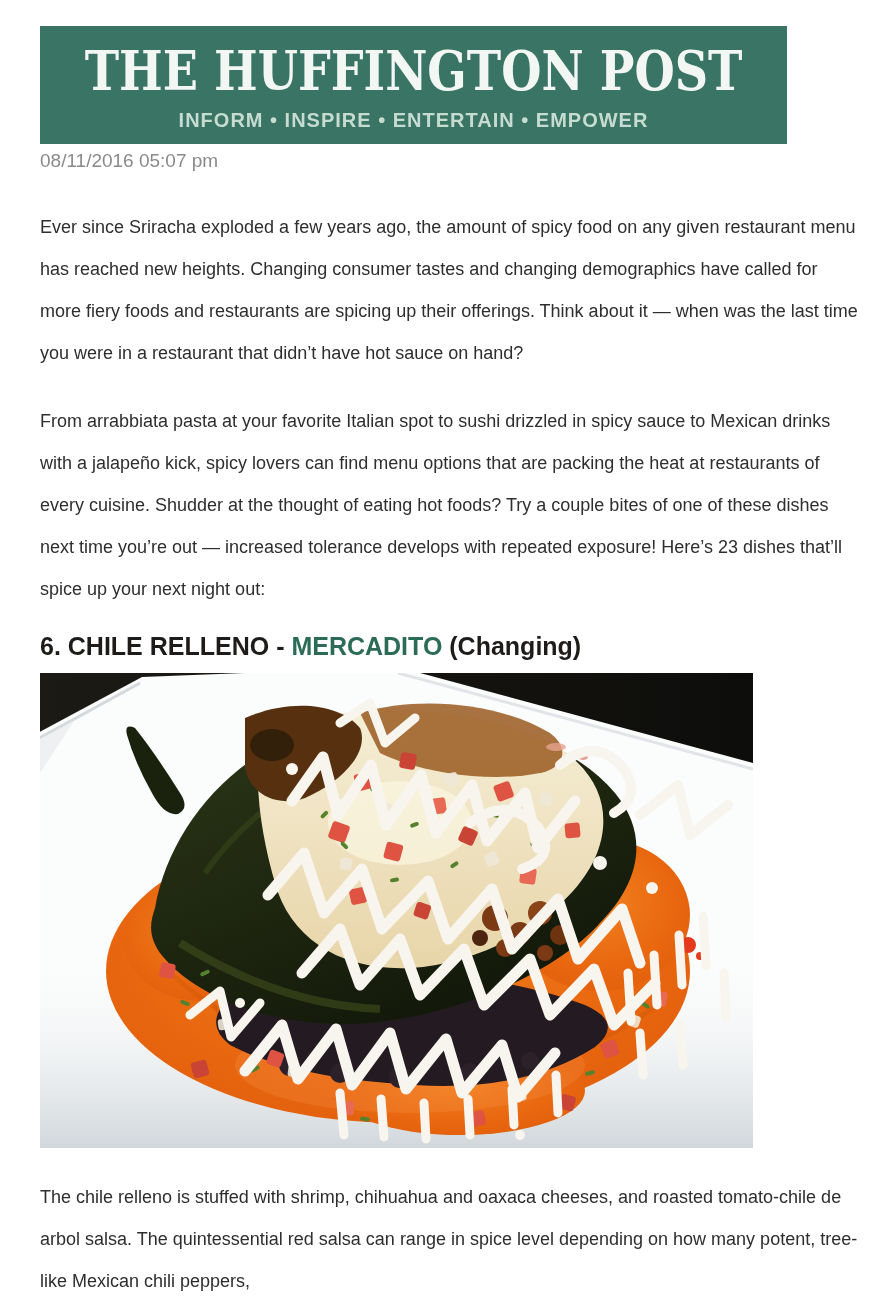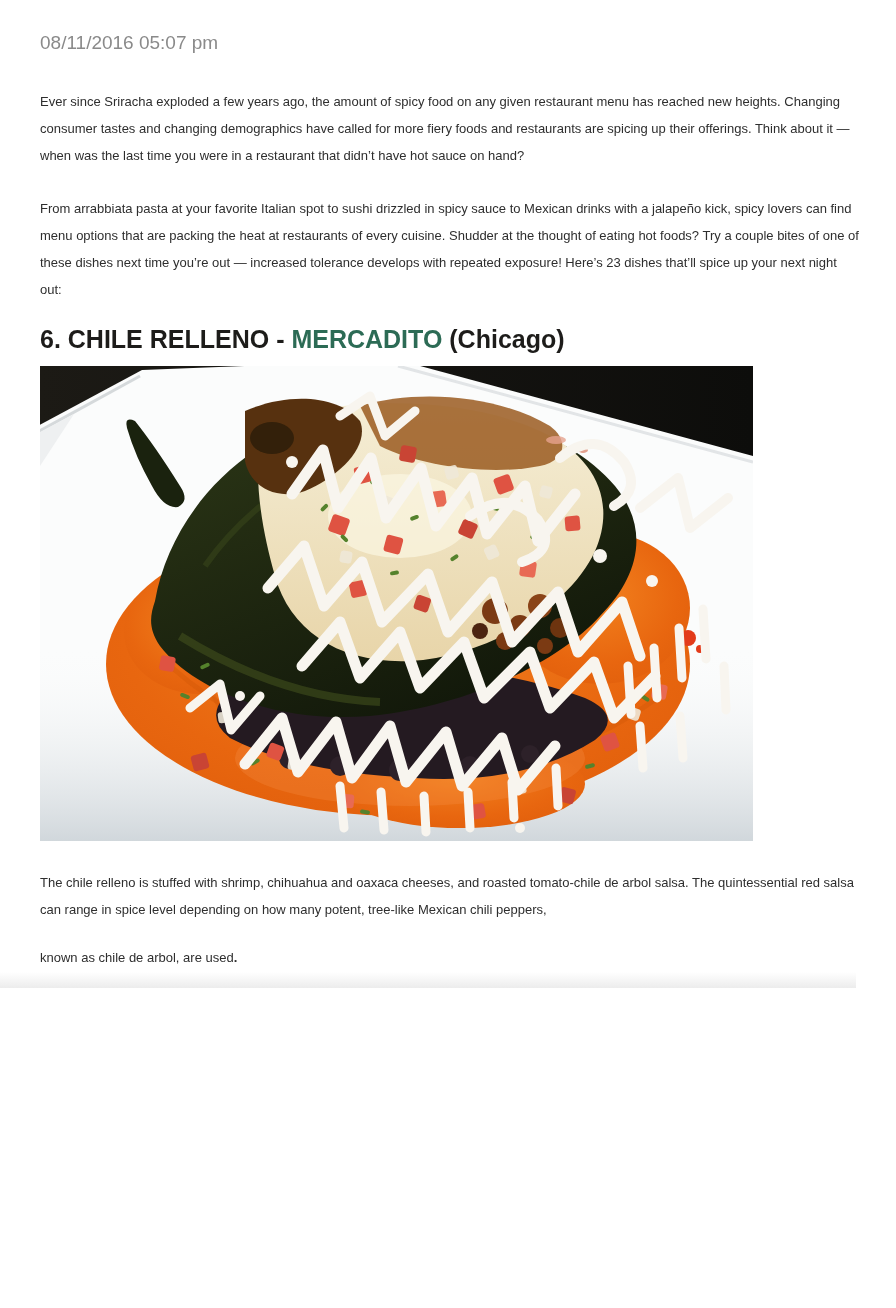--- a/index.html
+++ b/index.html
@@ -56,22 +56,22 @@
     white-space: nowrap;
   }
   .headline > span { display: inline-block; transform: scaleX(0.93); transform-origin: left; }
   .date {
     margin-top: 6px;
     font-size: 19px;
     color: var(--date-text, #8a8a8a);
   }
   p.body-para {
     width: 820px;
-    font-size: 13px;
-    line-height: 27px;
+    font-size: 18px;
+    line-height: 42px;
     color: var(--body-text, #2e2e2e);
   }
   .para-1 { margin-top: 34px; }
   .para-2 { margin-top: 26px; }
   .section-heading {
     margin-top: 22px;
     font-size: 25px;
     font-weight: bold;
     color: var(--headline-text, #1d1c1a);
     white-space: nowrap;
@@ -93,27 +93,31 @@
     margin-left: -40px;
     margin-top: 0;
     background: linear-gradient(to bottom, #ffffff, #ececec);
   }
 </style>
 </head>
 <body>
 
 <div class="page">
 
+  <header class="masthead">
+    <div class="masthead-title">THE HUFFINGTON POST</div>
+    <div class="masthead-tagline">INFORM  •  INSPIRE  •  ENTERTAIN  •  EMPOWER</div>
+  </header>
 
   <div class="date">08/11/2016 05:07 pm</div>
 
   <p class="body-para para-1">Ever since Sriracha exploded a few years ago, the amount of spicy food on any given restaurant menu has reached new heights. Changing consumer tastes and changing demographics have called for more fiery foods and restaurants are spicing up their offerings. Think about it — when was the last time you were in a restaurant that didn’t have hot sauce on hand?</p>
   <p class="body-para para-2">From arrabbiata pasta at your favorite Italian spot to sushi drizzled in spicy sauce to Mexican drinks with a jalapeño kick, spicy lovers can find menu options that are packing the heat at restaurants of every cuisine. Shudder at the thought of eating hot foods? Try a couple bites of one of these dishes next time you’re out — increased tolerance develops with repeated exposure! Here’s 23 dishes that’ll spice up your next night out:</p>
 
-  <h2 class="section-heading"><span>6. CHILE RELLENO - </span><a class="venue-link">MERCADITO</a><span> (Chicago)</span></h2>
+  <h2 class="section-heading"><span>6. CHILE RELLENO - </span><a class="venue-link">MERCADITO</a><span> (Changing)</span></h2>
 
   <figure class="dish-figure" title="Chile relleno topped with crema drizzle and pico de gallo over orange chile de arbol salsa on a white square plate">
     <svg width="713" height="475" viewBox="0 0 713 475" xmlns="http://www.w3.org/2000/svg">
       <defs>
         <linearGradient id="bgGrad" x1="0" y1="0" x2="1" y2="0">
           <stop offset="0" stop-color="#1c1a15"></stop>
           <stop offset="0.55" stop-color="#141310"></stop>
           <stop offset="1" stop-color="#0d0d0b"></stop>
         </linearGradient>
         <radialGradient id="salsaGrad" cx="0.48" cy="0.42" r="0.75">

